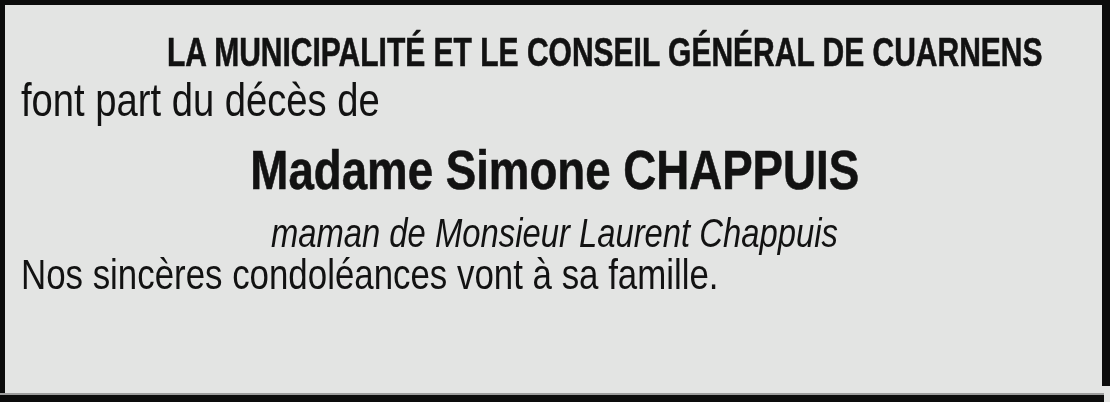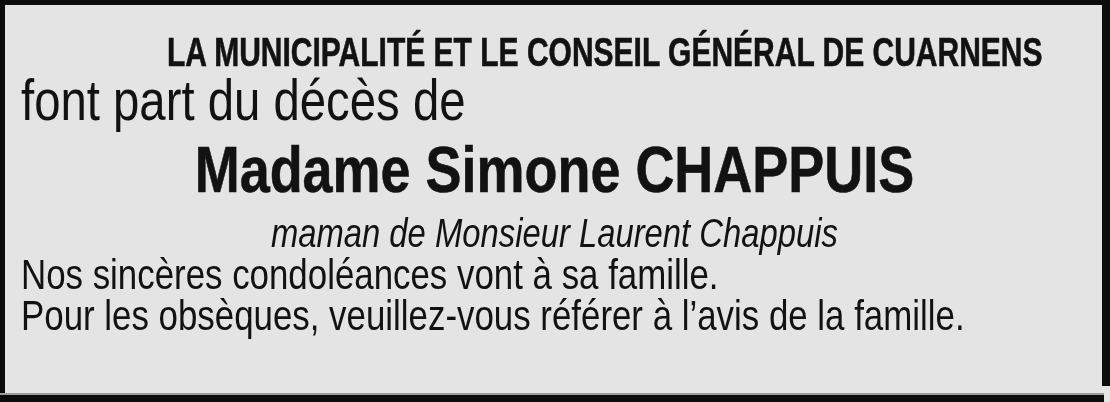--- a/index.html
+++ b/index.html
@@ -38,24 +38,24 @@
   .cond { display: inline-block; transform: scaleX(0.83); }
   .center .cond { transform-origin: center center; }
   .left   .cond { transform-origin: left center; }
 
   .header {
     font-size: 40px; line-height: 46px; font-weight: bold;
     -webkit-text-stroke: 0.6px currentColor;
   }
   .header .cond { transform: scaleX(0.75); }
 
-  .intro  { font-size: 57px; line-height: 50px; }
+  .intro  { font-size: 46px; line-height: 50px; }
 
   .name   {
-    font-size: 65px; line-height: 62px; font-weight: bold;
+    font-size: 55px; line-height: 62px; font-weight: bold;
     margin-top: 14px;
     -webkit-text-stroke: 0.6px currentColor;
   }
 
   .rel    { font-size: 41px; line-height: 41px; font-style: italic; }
   .rel .cond { transform: scaleX(0.8); }
   .rel-first { margin-top: 12px; text-align: center; }
 
   .closing { font-size: 42px; line-height: 41px; }
   .closing-first { }
@@ -86,18 +86,15 @@
 
     <div class="line center rel rel-first">
       <span class="cond">maman de Monsieur Laurent Chappuis</span>
     </div>
 
 
     <div class="line left closing closing-first">
       <span class="cond">Nos sincères condoléances vont à sa famille.</span>
     </div>
 
-    <div class="line left closing">
-      <span class="cond">Pour les obsèques, veuillez-vous référer à l’avis de la famille.</span>
-    </div>
 
   </div>
 </div>
 
 </body></html>

